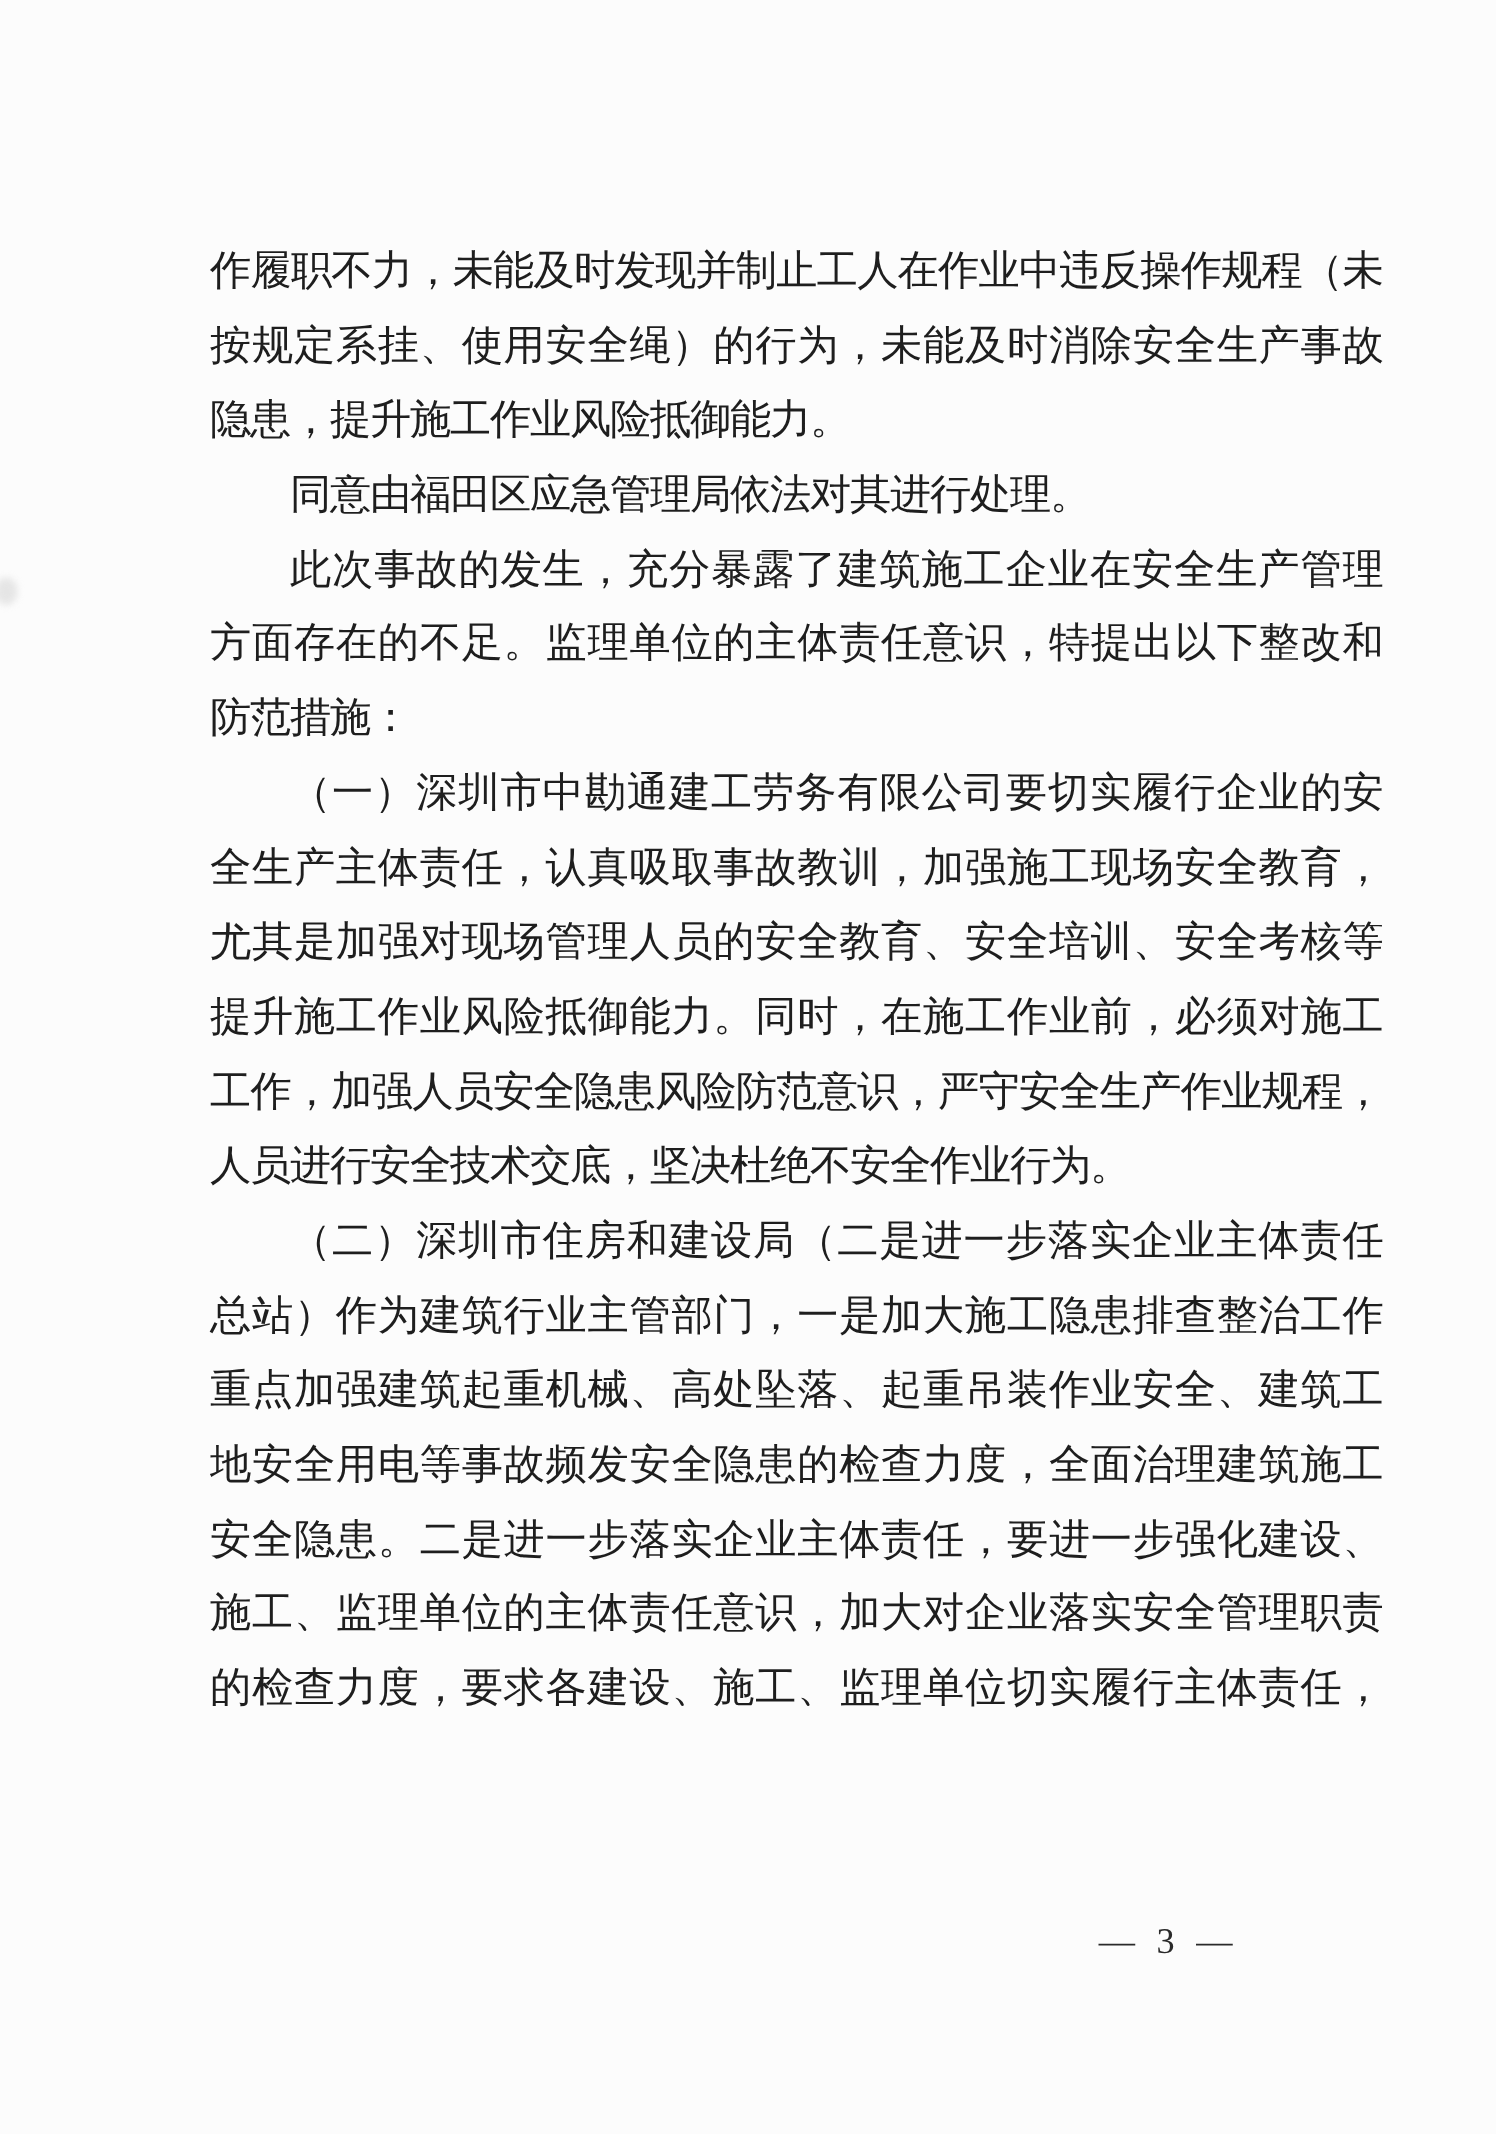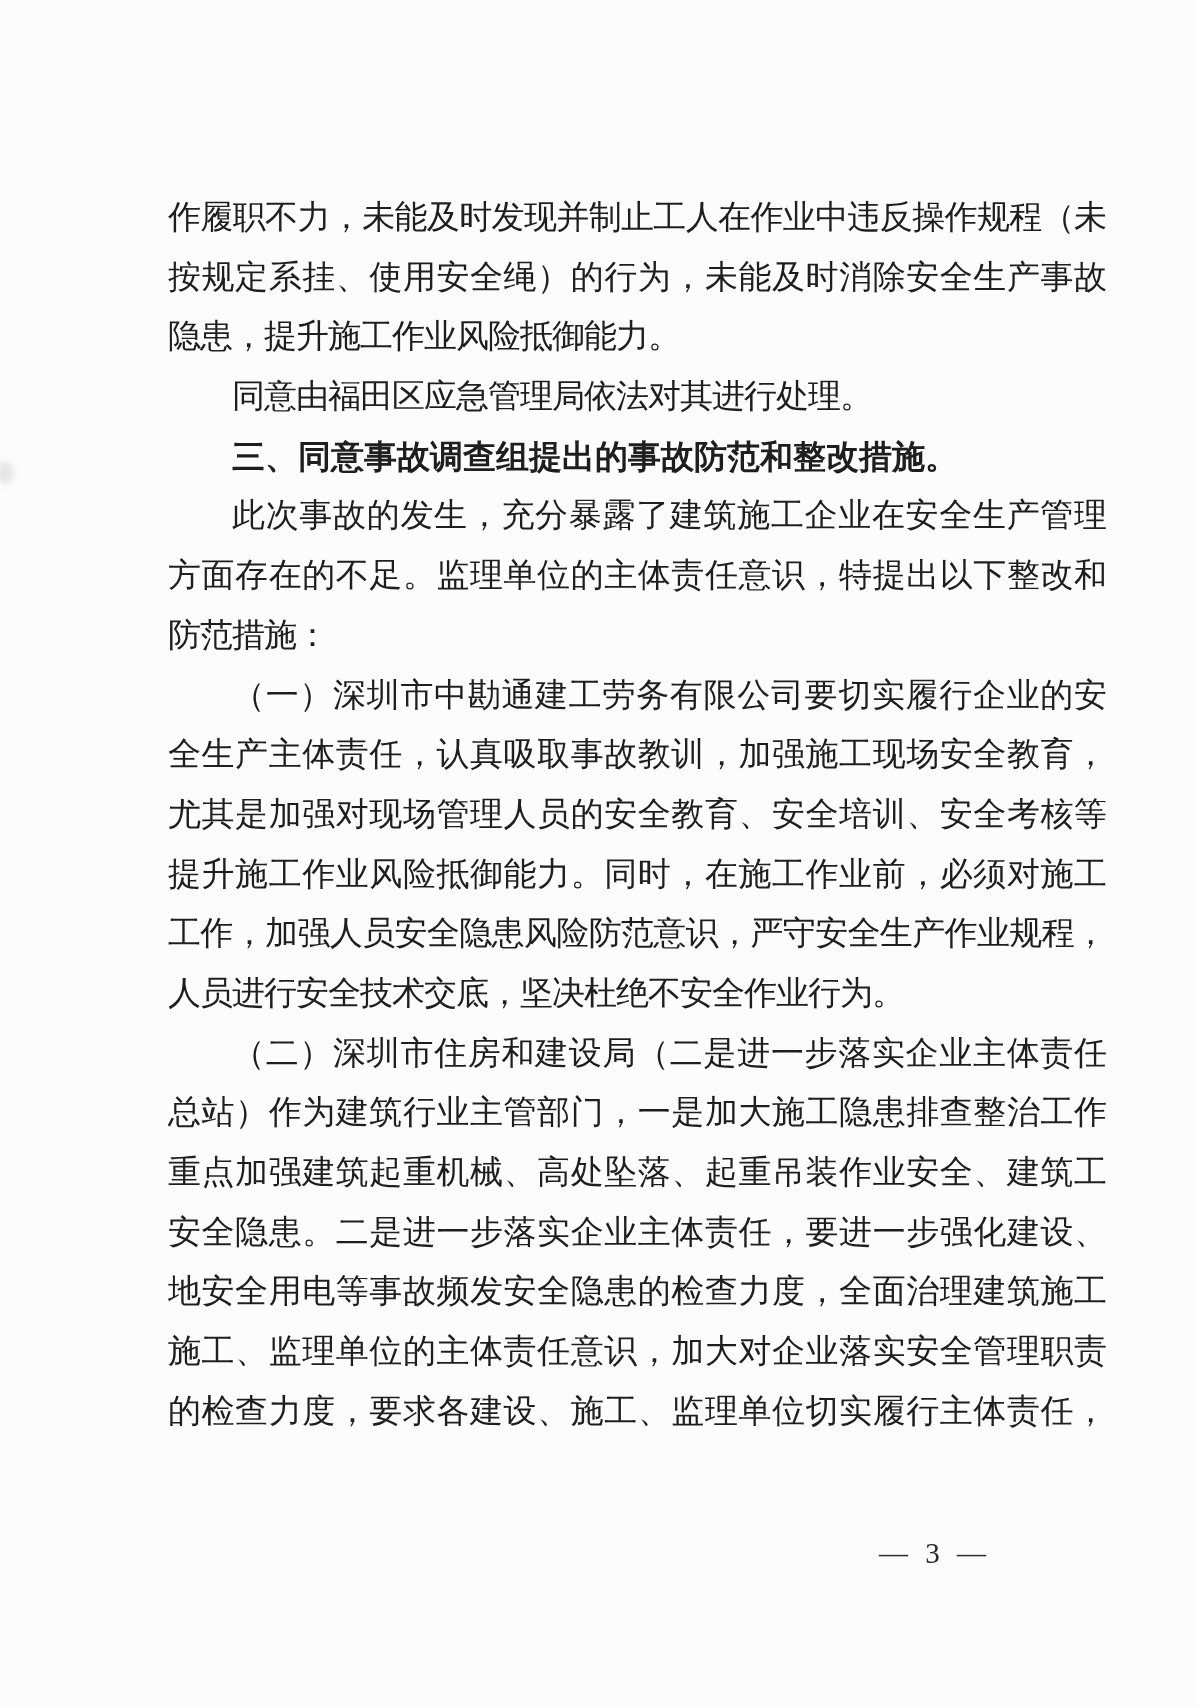--- a/index.html
+++ b/index.html
@@ -69,32 +69,31 @@
 </head>
 <body>
 
 <div class="page">
   <div class="scan-smudge"></div>
   <div class="doc-body">
       <div class="line justify">作履职不力，未能及时发现并制止工人在作业中违反操作规程（未</div>
       <div class="line justify">按规定系挂、使用安全绳）的行为，未能及时消除安全生产事故</div>
       <div class="line">隐患，提升施工作业风险抵御能力。</div>
       <div class="line indent">同意由福田区应急管理局依法对其进行处理。</div>
-      <div class="line indent heading">三、同意事故调查组提出的事故防范和整改措施。</div>
       <div class="line justify indent">此次事故的发生，充分暴露了建筑施工企业在安全生产管理</div>
       <div class="line justify">方面存在的不足。监理单位的主体责任意识，特提出以下整改和</div>
       <div class="line">防范措施：</div>
       <div class="line justify indent">（一）深圳市中勘通建工劳务有限公司要切实履行企业的安</div>
       <div class="line justify">全生产主体责任，认真吸取事故教训，加强施工现场安全教育，</div>
       <div class="line justify">尤其是加强对现场管理人员的安全教育、安全培训、安全考核等</div>
       <div class="line justify">提升施工作业风险抵御能力。同时，在施工作业前，必须对施工</div>
       <div class="line justify">工作，加强人员安全隐患风险防范意识，严守安全生产作业规程，</div>
       <div class="line">人员进行安全技术交底，坚决杜绝不安全作业行为。</div>
       <div class="line justify indent">（二）深圳市住房和建设局（二是进一步落实企业主体责任</div>
       <div class="line justify">总站）作为建筑行业主管部门，一是加大施工隐患排查整治工作</div>
       <div class="line justify">重点加强建筑起重机械、高处坠落、起重吊装作业安全、建筑工</div>
+      <div class="line justify">地安全用电等事故频发安全隐患的检查力度，全面治理建筑施工</div>
       <div class="line justify">安全隐患。二是进一步落实企业主体责任，要进一步强化建设、</div>
-      <div class="line justify">地安全用电等事故频发安全隐患的检查力度，全面治理建筑施工</div>
       <div class="line justify">施工、监理单位的主体责任意识，加大对企业落实安全管理职责</div>
       <div class="line justify">的检查力度，要求各建设、施工、监理单位切实履行主体责任，</div>
     </div>
   <div class="page-number">— 3 —</div>
 </div>
 
 </body></html>

